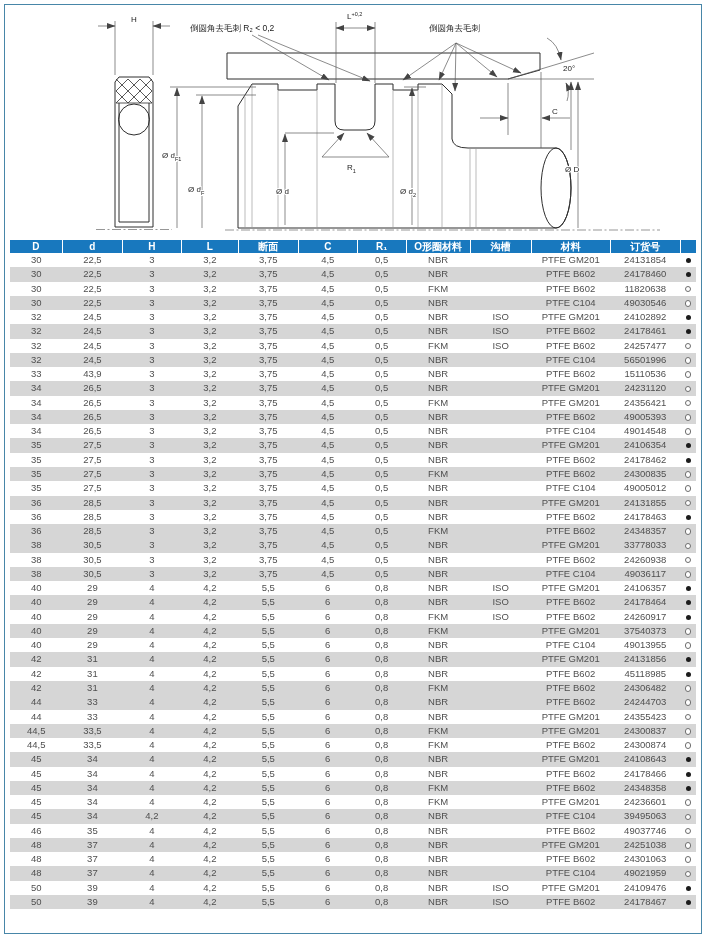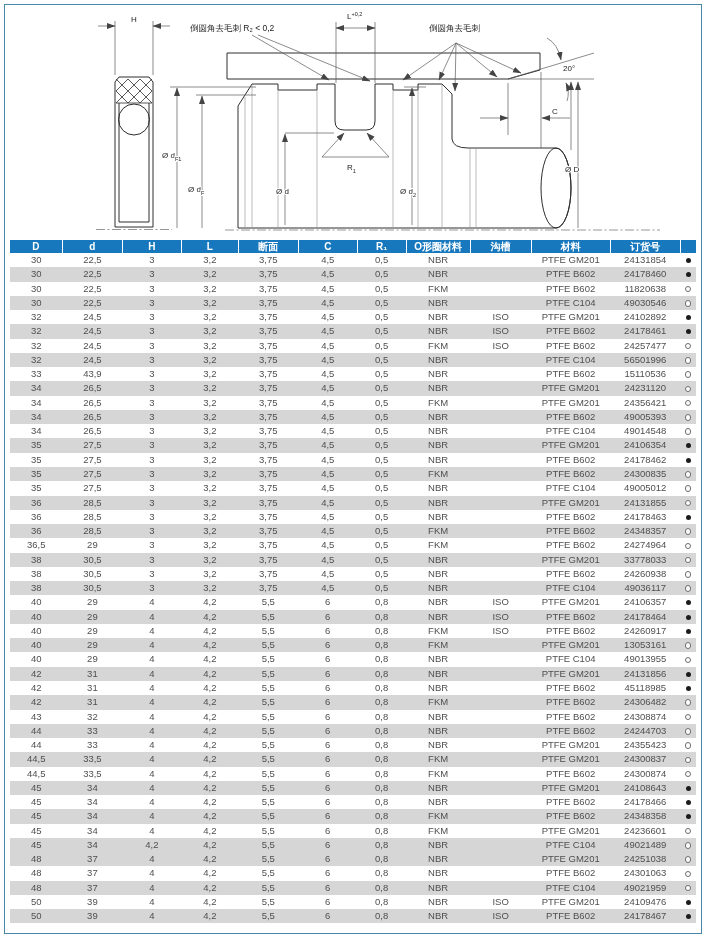--- a/index.html
+++ b/index.html
@@ -482,34 +482,20 @@
             <td>3,2</td>
             <td>3,75</td>
             <td>4,5</td>
             <td>0,5</td>
             <td>FKM</td>
             <td></td>
             <td>PTFE B602</td>
             <td>24348357</td>
             <td><span class="dot o"></span></td>
           </tr>
-          <tr>
-            <td>36,5</td>
-            <td>29</td>
-            <td>3</td>
-            <td>3,2</td>
-            <td>3,75</td>
-            <td>4,5</td>
-            <td>0,5</td>
-            <td>FKM</td>
-            <td></td>
-            <td>PTFE B602</td>
-            <td>24274964</td>
-            <td><span class="dot o"></span></td>
-          </tr>
           <tr class="alt">
             <td>38</td>
             <td>30,5</td>
             <td>3</td>
             <td>3,2</td>
             <td>3,75</td>
             <td>4,5</td>
             <td>0,5</td>
             <td>NBR</td>
             <td></td>
@@ -591,21 +577,21 @@
             <td>40</td>
             <td>29</td>
             <td>4</td>
             <td>4,2</td>
             <td>5,5</td>
             <td>6</td>
             <td>0,8</td>
             <td>FKM</td>
             <td></td>
             <td>PTFE GM201</td>
-            <td>13053161</td>
+            <td>37540373</td>
             <td><span class="dot o"></span></td>
           </tr>
           <tr>
             <td>40</td>
             <td>29</td>
             <td>4</td>
             <td>4,2</td>
             <td>5,5</td>
             <td>6</td>
             <td>0,8</td>
@@ -650,34 +636,20 @@
             <td>4,2</td>
             <td>5,5</td>
             <td>6</td>
             <td>0,8</td>
             <td>FKM</td>
             <td></td>
             <td>PTFE B602</td>
             <td>24306482</td>
             <td><span class="dot o"></span></td>
           </tr>
-          <tr>
-            <td>43</td>
-            <td>32</td>
-            <td>4</td>
-            <td>4,2</td>
-            <td>5,5</td>
-            <td>6</td>
-            <td>0,8</td>
-            <td>NBR</td>
-            <td></td>
-            <td>PTFE B602</td>
-            <td>24308874</td>
-            <td><span class="dot o"></span></td>
-          </tr>
           <tr class="alt">
             <td>44</td>
             <td>33</td>
             <td>4</td>
             <td>4,2</td>
             <td>5,5</td>
             <td>6</td>
             <td>0,8</td>
             <td>NBR</td>
             <td></td>
@@ -787,21 +759,35 @@
             <td>45</td>
             <td>34</td>
             <td>4,2</td>
             <td>4,2</td>
             <td>5,5</td>
             <td>6</td>
             <td>0,8</td>
             <td>NBR</td>
             <td></td>
             <td>PTFE C104</td>
-            <td>49021489</td>
+            <td>39495063</td>
+            <td><span class="dot o"></span></td>
+          </tr>
+          <tr>
+            <td>46</td>
+            <td>35</td>
+            <td>4</td>
+            <td>4,2</td>
+            <td>5,5</td>
+            <td>6</td>
+            <td>0,8</td>
+            <td>NBR</td>
+            <td></td>
+            <td>PTFE B602</td>
+            <td>49037746</td>
             <td><span class="dot o"></span></td>
           </tr>
           <tr class="alt">
             <td>48</td>
             <td>37</td>
             <td>4</td>
             <td>4,2</td>
             <td>5,5</td>
             <td>6</td>
             <td>0,8</td>

